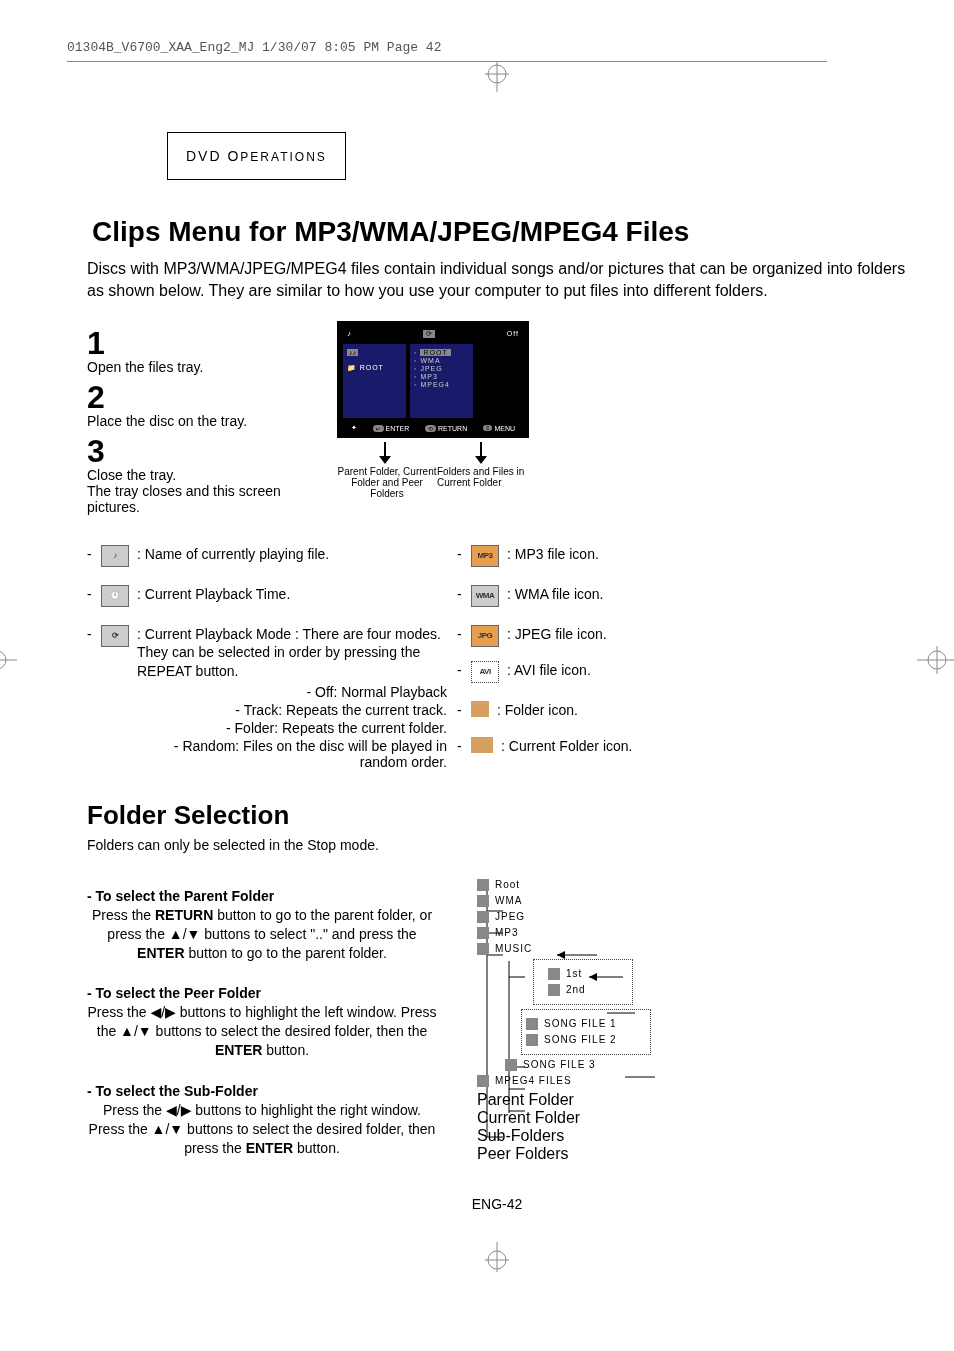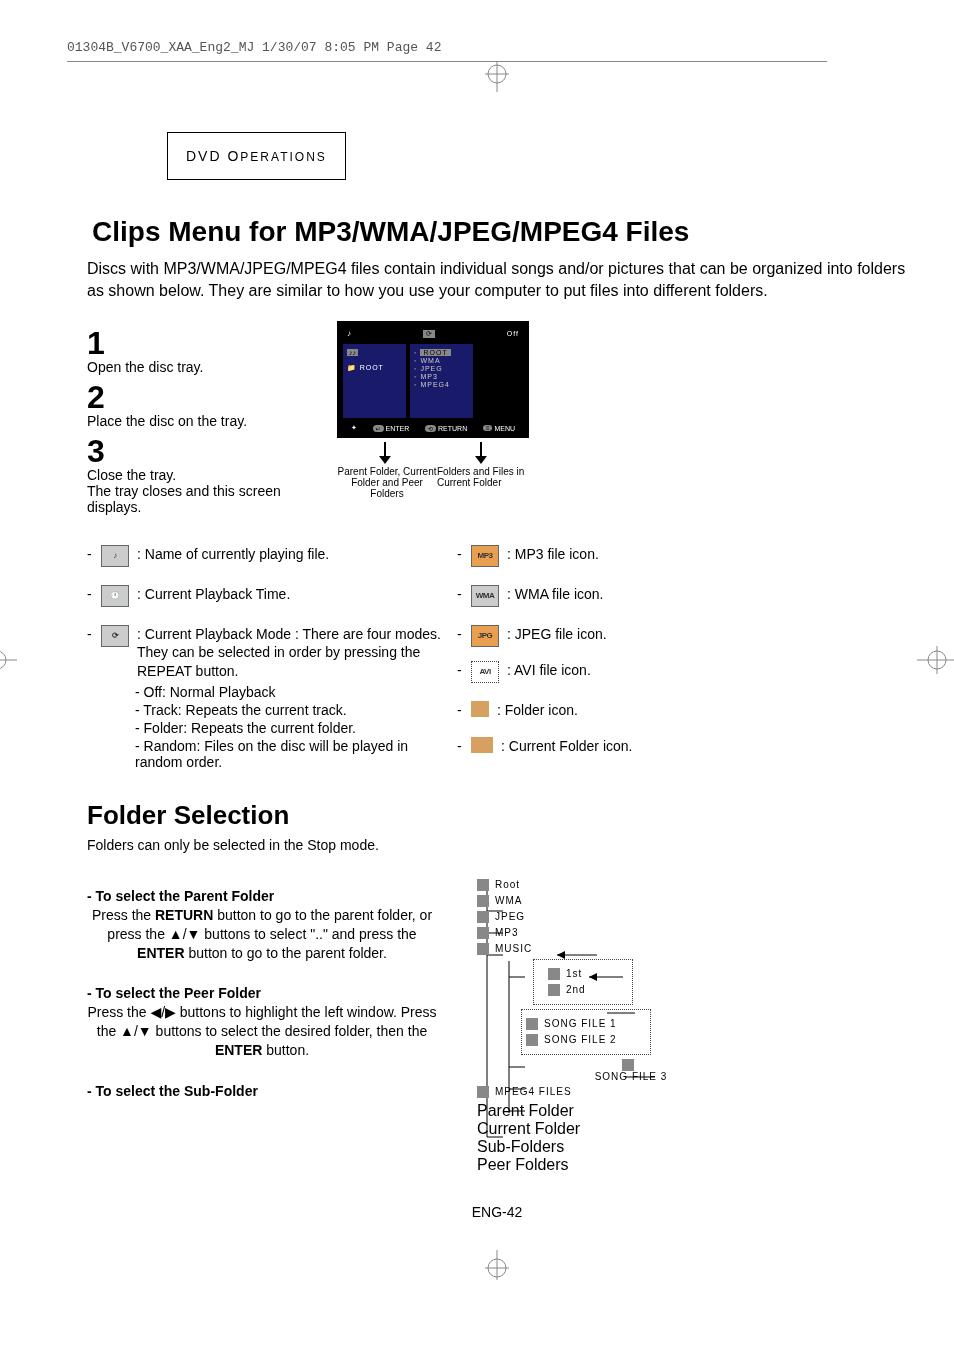--- a/index.html
+++ b/index.html
@@ -109,21 +109,21 @@
     flex:none; margin-right:8px;
     display:flex; align-items:center; justify-content:center;
     font-size:8px; font-weight:bold; color:#333;
     letter-spacing:-0.5px;
   }
   .item .iconbox.orange { background:#e8a050; }
   .item .iconbox.plain { background:#d8a060; border:none; }
   .item .iconbox.dotted { border:1px dotted #444; background:#fff; }
   .item .text { }
   .sub-list { margin-left: 48px; }
-  .sub-list div { margin:2px 0; }
+  .sub-list div { margin:2px 0;text-align:right; }
   h2.sub-title {
     font-size: 26px; font-weight:bold; margin: 28px 0 6px 0;
   }
   .folder-intro { font-size:14px; margin-bottom:12px; }
   .fs-row { display:flex; gap:20px; }
   .fs-left { width: 350px; font-size:14px; }
   .fs-left h4 { font-size:14px; margin:23px 0 2px 0; }
   .fs-left p { margin:0 0 8px 0; line-height:1.35;text-align:center; }
   .fs-left b { font-weight:bold; }
   .tree-wrap { position:relative; width: 280px; margin-left:20px; margin-top:10px; }
@@ -174,26 +174,26 @@
   <div class="section-tab">
     <span>DVD O</span><span class="caps" style="font-size:12px;">PERATIONS</span>
   </div>
 
   <h1 class="main-title">Clips Menu for MP3/WMA/JPEG/MPEG4 Files</h1>
   <div class="intro">Discs with MP3/WMA/JPEG/MPEG4 files contain individual songs and/or pictures that can be organized into folders as shown below.  They are similar to how you use your computer to put files into different folders.</div>
 
   <div class="row1">
     <div class="steps">
       <div class="step-num">1</div>
-      <div class="step-text">Open the disc tray.</div>
+      <div class="step-text">Open the files tray.</div>
       <div class="step-num">2</div>
       <div class="step-text">Place the disc on the tray.</div>
       <div class="step-num">3</div>
       <div class="step-text" style="white-space:pre-line;">Close the tray.
-The tray closes and this screen displays.</div>
+The tray closes and this screen pictures.</div>
     </div>
 
     <div class="osd-col">
       <div class="osd">
         <div class="osd-top">
           <span>♪</span>
           <span class="badge">⟳</span>
           <span class="off">Off</span>
         </div>
         <div class="osd-body">
@@ -306,20 +306,21 @@
   <h2 class="sub-title">Folder Selection</h2>
   <div class="folder-intro">Folders can only be selected in the Stop mode.</div>
 
   <div class="fs-row">
     <div class="fs-left">
       <h4>- To select the Parent Folder</h4>
       <p>Press the <b>RETURN</b> button to go to the parent folder, or press the ▲/▼ buttons to select ".." and press the <b>ENTER</b> button to go to the parent folder.</p>
       <h4>- To select the Peer Folder</h4>
       <p>Press the ◀/▶ buttons to highlight the left window. Press the ▲/▼ buttons to select the desired folder, then the <b>ENTER</b> button.</p>
       <h4>- To select the Sub-Folder</h4>
+      <p>Press the ◀/▶ buttons to highlight the right window. Press the ▲/▼ buttons to select the desired folder, then press the <b>ENTER</b> button.</p>
     </div>
 
     <div class="tree-wrap">
       <svg width="280" height="280" style="position:absolute;top:0;left:0;z-index:0;">
         <line x1="10" y1="14" x2="10" y2="262" stroke="#000"></line>
         <line x1="10" y1="36" x2="26" y2="36" stroke="#000"></line>
         <line x1="10" y1="58" x2="26" y2="58" stroke="#000"></line>
         <line x1="10" y1="80" x2="26" y2="80" stroke="#000"></line>
         <line x1="32" y1="86" x2="32" y2="238" stroke="#000"></line>
         <line x1="32" y1="102" x2="48" y2="102" stroke="#000"></line>
@@ -368,21 +369,21 @@
         <div class="dotted-box" style="margin-left:44px; width:120px; margin-top:4px;">
           <div class="node">
               <span class="sq"></span>
               <span>SONG FILE 1</span>
             </div>
           <div class="node">
               <span class="sq"></span>
               <span>SONG FILE 2</span>
             </div>
         </div>
-        <div class="node indent1" style="margin-left:28px;flex-direction:column;">
+        <div class="node indent1" style="margin-left:28px;">
             <span class="sq"></span>
             <span>SONG FILE 3</span>
           </div>
         <div class="node indent1">
             <span class="sq"></span>
             <span>MPEG4 FILES</span>
           </div>
       </div>
       <div class="label-box" style="top:70px; left:122px;">Parent Folder</div>
       <div class="label-box" style="top:92px; left:148px;">Current Folder</div>

